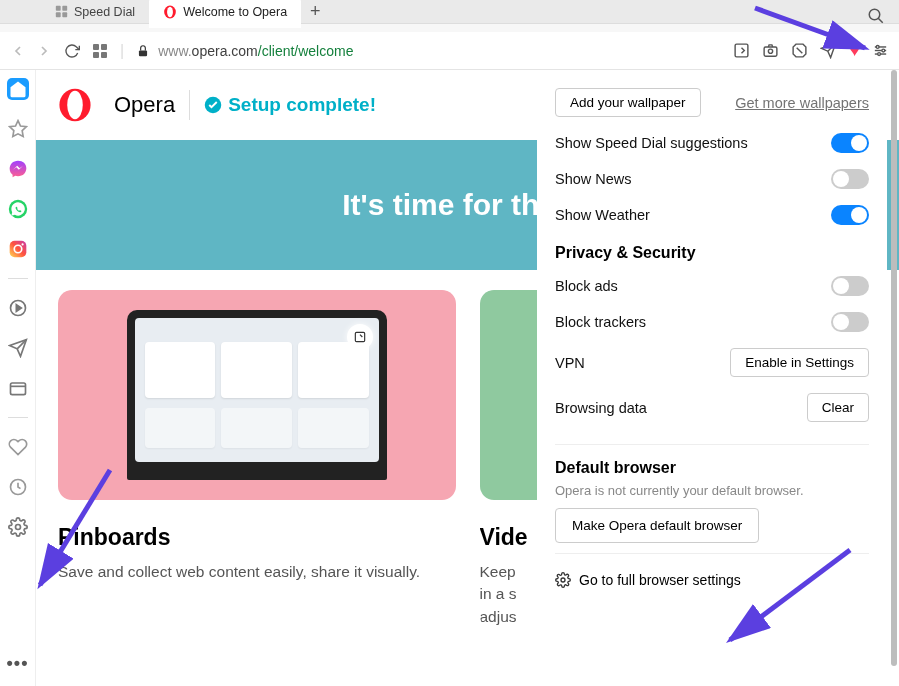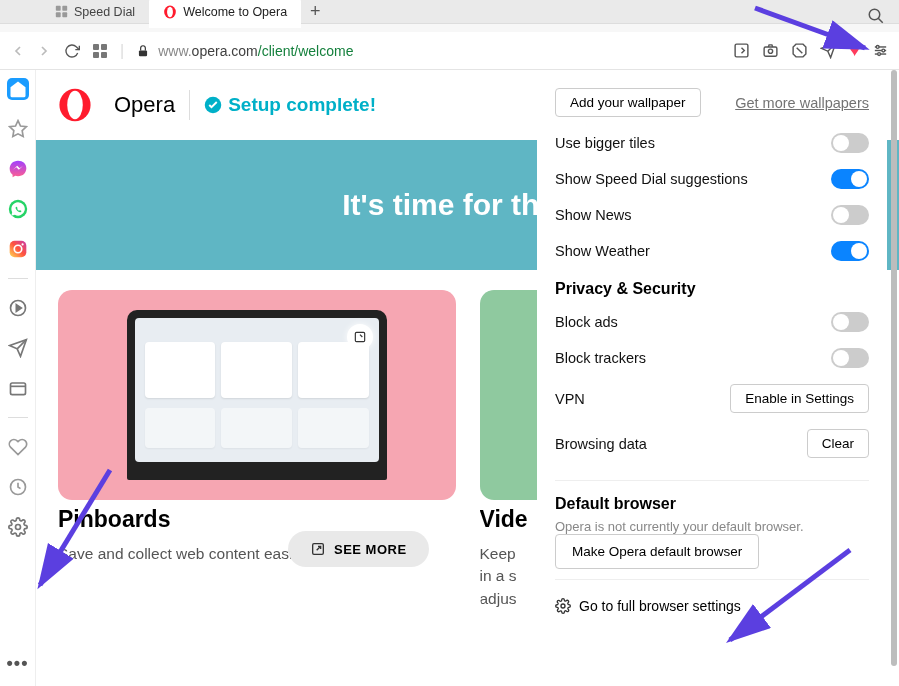--- a/index.html
+++ b/index.html
@@ -43,36 +43,36 @@
   .cards{display:flex;gap:24px;padding:0 22px;}
   .card{flex:1;background:#fff;border-radius:12px;overflow:hidden;}
   .card .thumb{height:210px;border-radius:14px;display:flex;align-items:center;justify-content:center;}
   .pink{background:#f6a6b2;}
   .green{background:#8fc99f;}
   .laptop{width:260px;height:170px;background:#222;border-radius:10px 10px 2px 2px;position:relative;}
   .laptop .screen{position:absolute;inset:8px 8px 18px 8px;background:#e8edf2;border-radius:4px;overflow:hidden;}
   .laptop .screen .row1{display:flex;gap:6px;padding:24px 10px 6px;}
   .mini{flex:1;height:56px;background:#fff;border-radius:4px;box-shadow:0 1px 2px rgba(0,0,0,.1);}
   .laptop .badge{position:absolute;top:14px;right:14px;width:26px;height:26px;background:#fff;border-radius:50%;box-shadow:0 0 6px rgba(255,255,255,.9);display:flex;align-items:center;justify-content:center;}
-  .card h3{font-size:23px;font-weight:800;margin:6px 0 10px;}
+  .card h3{font-size:23px;font-weight:800;margin:24px 0 10px;}
   .card p{font-size:15.5px;color:#555;line-height:1.45;}
   .seemore{position:absolute;margin-top:-12px;margin-left:230px;background:#e9e9e9;border:none;border-radius:22px;padding:10px 22px;font-size:13px;font-weight:700;letter-spacing:.5px;display:flex;align-items:center;gap:8px;cursor:pointer;}
 
   
   .panel { position:absolute; top:70px; right:12px; width:350px; bottom:0; background:#fff; padding:10px 18px 0 18px;}
   .panel::after{content:"";position:absolute;right:-10px;top:0;bottom:20px;width:6px;background:#bdbdbd;border-radius:3px;}
   .prow{display:flex;align-items:center;justify-content:space-between;padding:8px 0;font-size:14.5px;color:#111;}
   .pbtn{padding:6px 14px;border:1px solid #ccc;border-radius:4px;background:#fff;font-size:13.5px;cursor:pointer;}
   .plink{color:#737373;text-decoration:underline;font-size:14.5px;}
   .toggle{width:38px;height:20px;border-radius:10px;background:#ccc;position:relative;cursor:pointer;}
   .toggle::after{content:"";position:absolute;width:16px;height:16px;background:#fff;border-radius:50%;top:2px;left:2px;transition:.1s;}
   .toggle.on{background:#0a84ff;}
   .toggle.on::after{left:20px;}
   .sect{font-weight:700;font-size:16px;margin:11px 0 6px;}
-  .sub{color:#888;font-size:13px;margin-bottom:0;}
+  .sub{color:#888;font-size:13px;margin-bottom:10px;}
   .fullset{display:flex;align-items:center;gap:8px;padding:18px 0;font-size:14px;border-top:1px solid #eee;margin-top:10px;cursor:pointer;}
   hr.sep{border:none;border-top:1px solid #eee;margin:14px 0;}
 
   
   .arrow{position:absolute;pointer-events:none;}
 
   .icon{display:inline-flex;align-items:center;justify-content:center;}
 </style>
 </head>
 <body>
@@ -313,47 +313,36 @@
           </div>
           <div class="badge">
               <svg width="14" height="14" viewBox="0 0 24 24" fill="none" stroke="#333" stroke-width="2">
                 <rect x="4" y="4" width="16" height="16" rx="2"></rect>
                 <path d="M12 8l4 4"></path>
               </svg>
             </div>
         </div>
       </div>
       <h3>Pinboards</h3>
-      <button class="seemore">
-        <svg width="16" height="16" viewBox="0 0 24 24" fill="none" stroke="#333" stroke-width="2">
-            <rect x="4" y="4" width="16" height="16" rx="2"></rect>
-            <path d="M10 14l6-6M12 8h4v4"></path>
-          </svg>
-        <span>SEE MORE</span>
-      </button>
       <p>Save and collect web content easily, share it visually.</p>
     </div>
     <div class="card">
       <div class="thumb green"></div>
       <h3>Vide</h3>
       <p style="white-space:pre-line;">Keep
 in a s
 adjus</p>
     </div>
   </div>
 </div>
 
 <div class="panel">
   <div class="prow">
     <button class="pbtn">Add your wallpaper</button>
     <a class="plink">Get more wallpapers</a>
-  </div>
-  <div class="prow">
-    <span>Use bigger tiles</span>
-    <div class="toggle"></div>
   </div>
   <div class="prow">
     <span>Show Speed Dial suggestions</span>
     <div class="toggle on"></div>
   </div>
   <div class="prow">
     <span>Show News</span>
     <div class="toggle"></div>
   </div>
   <div class="prow">

